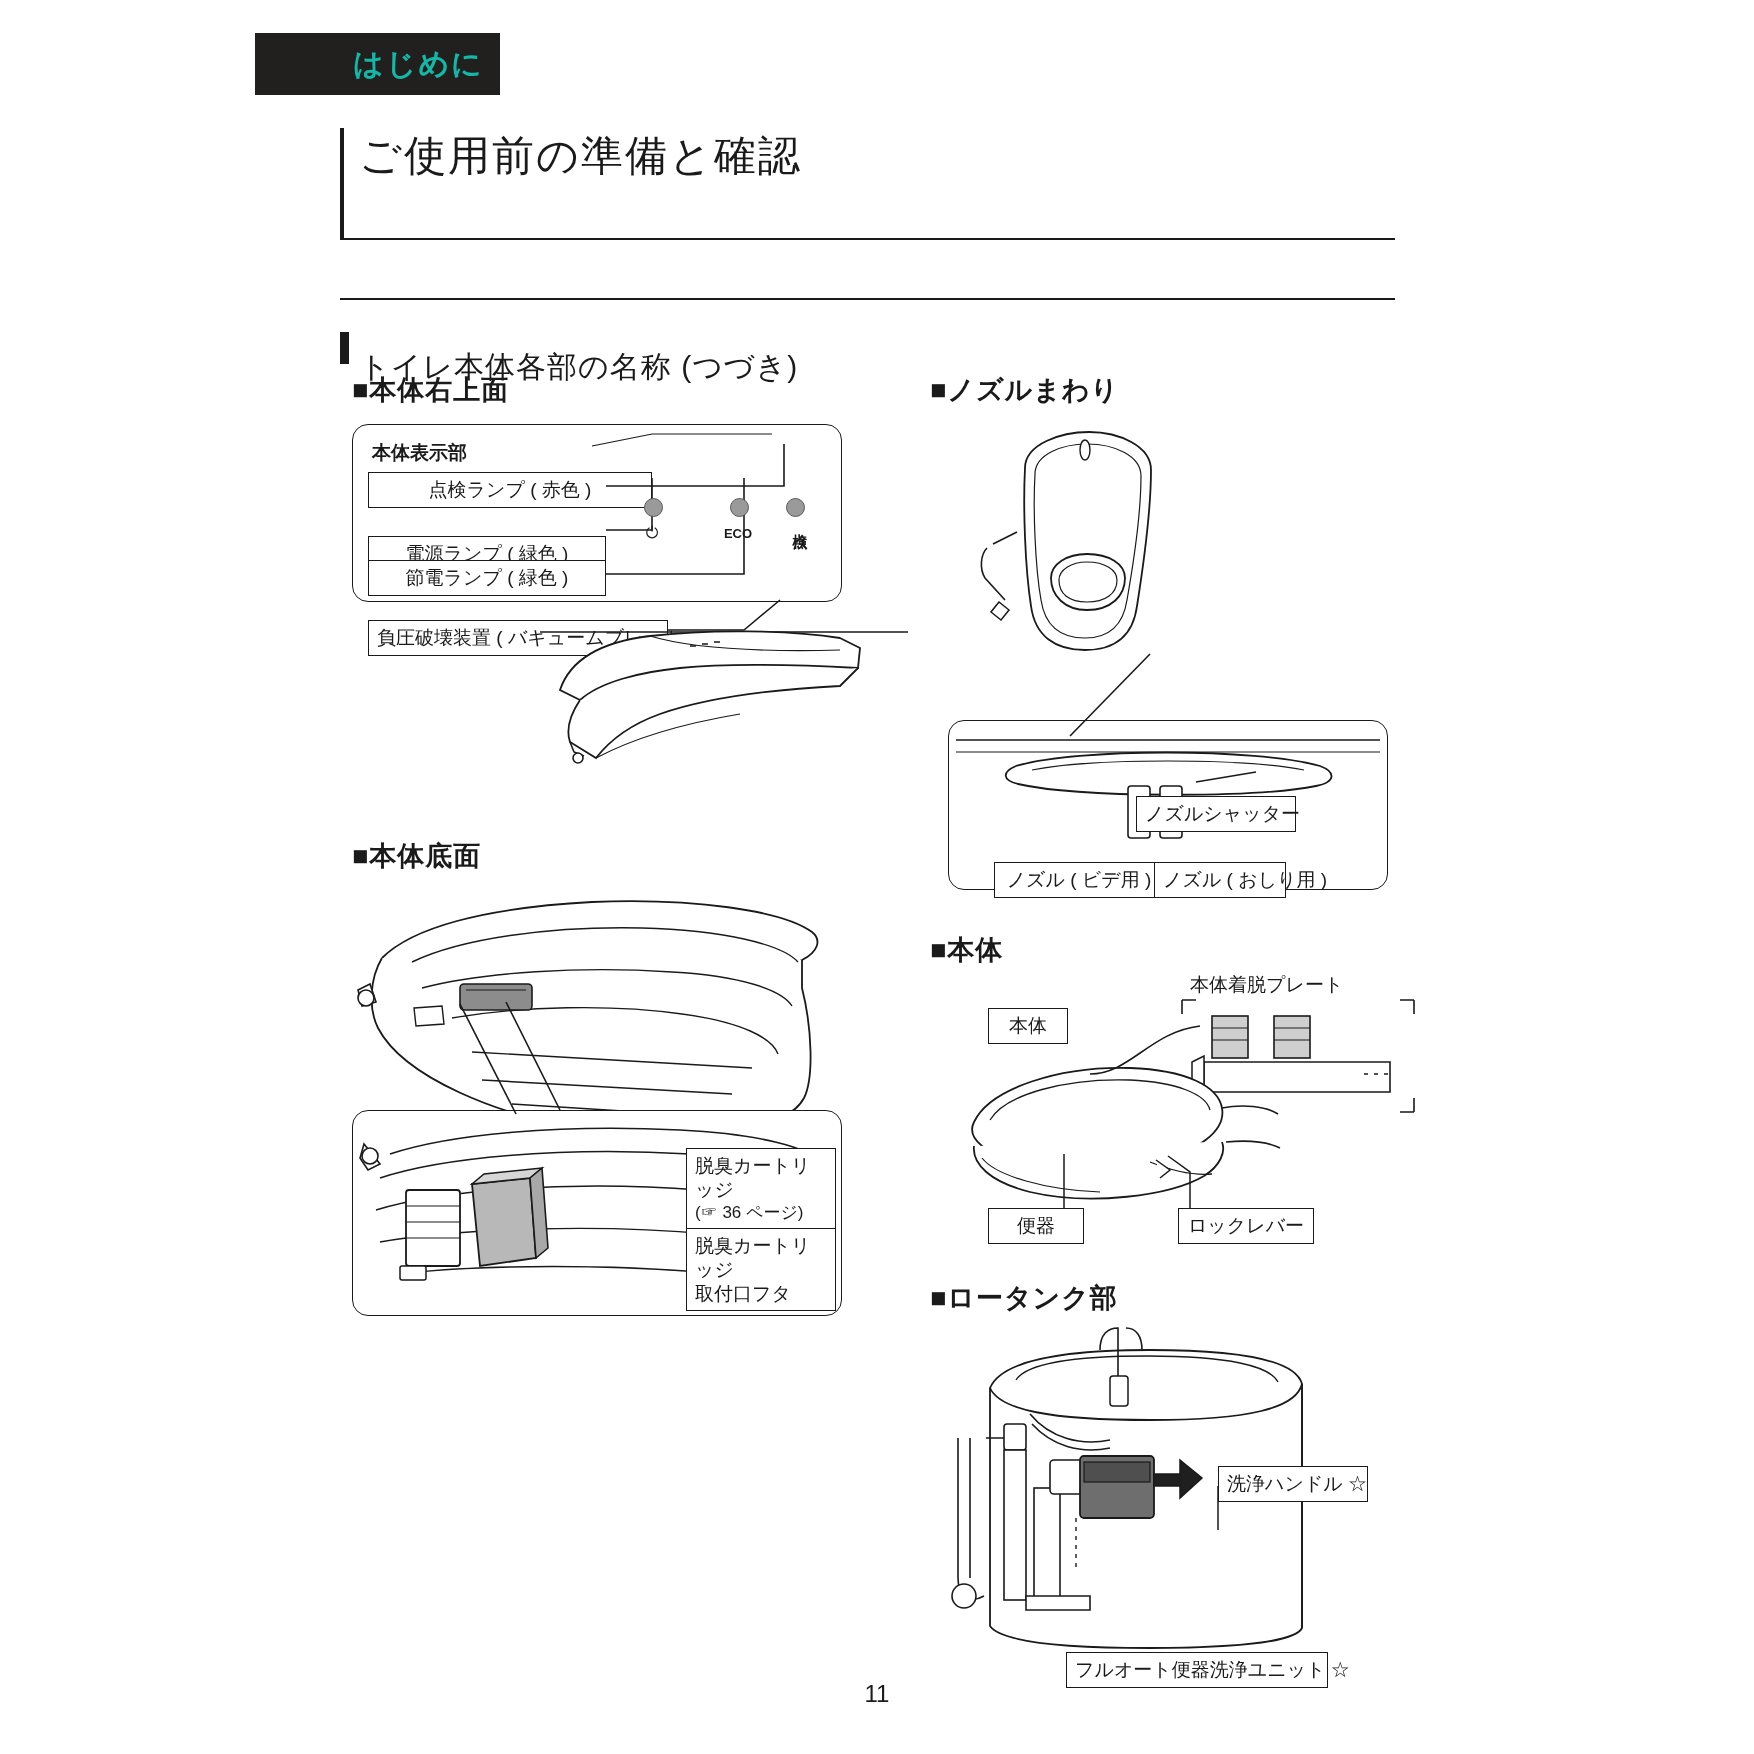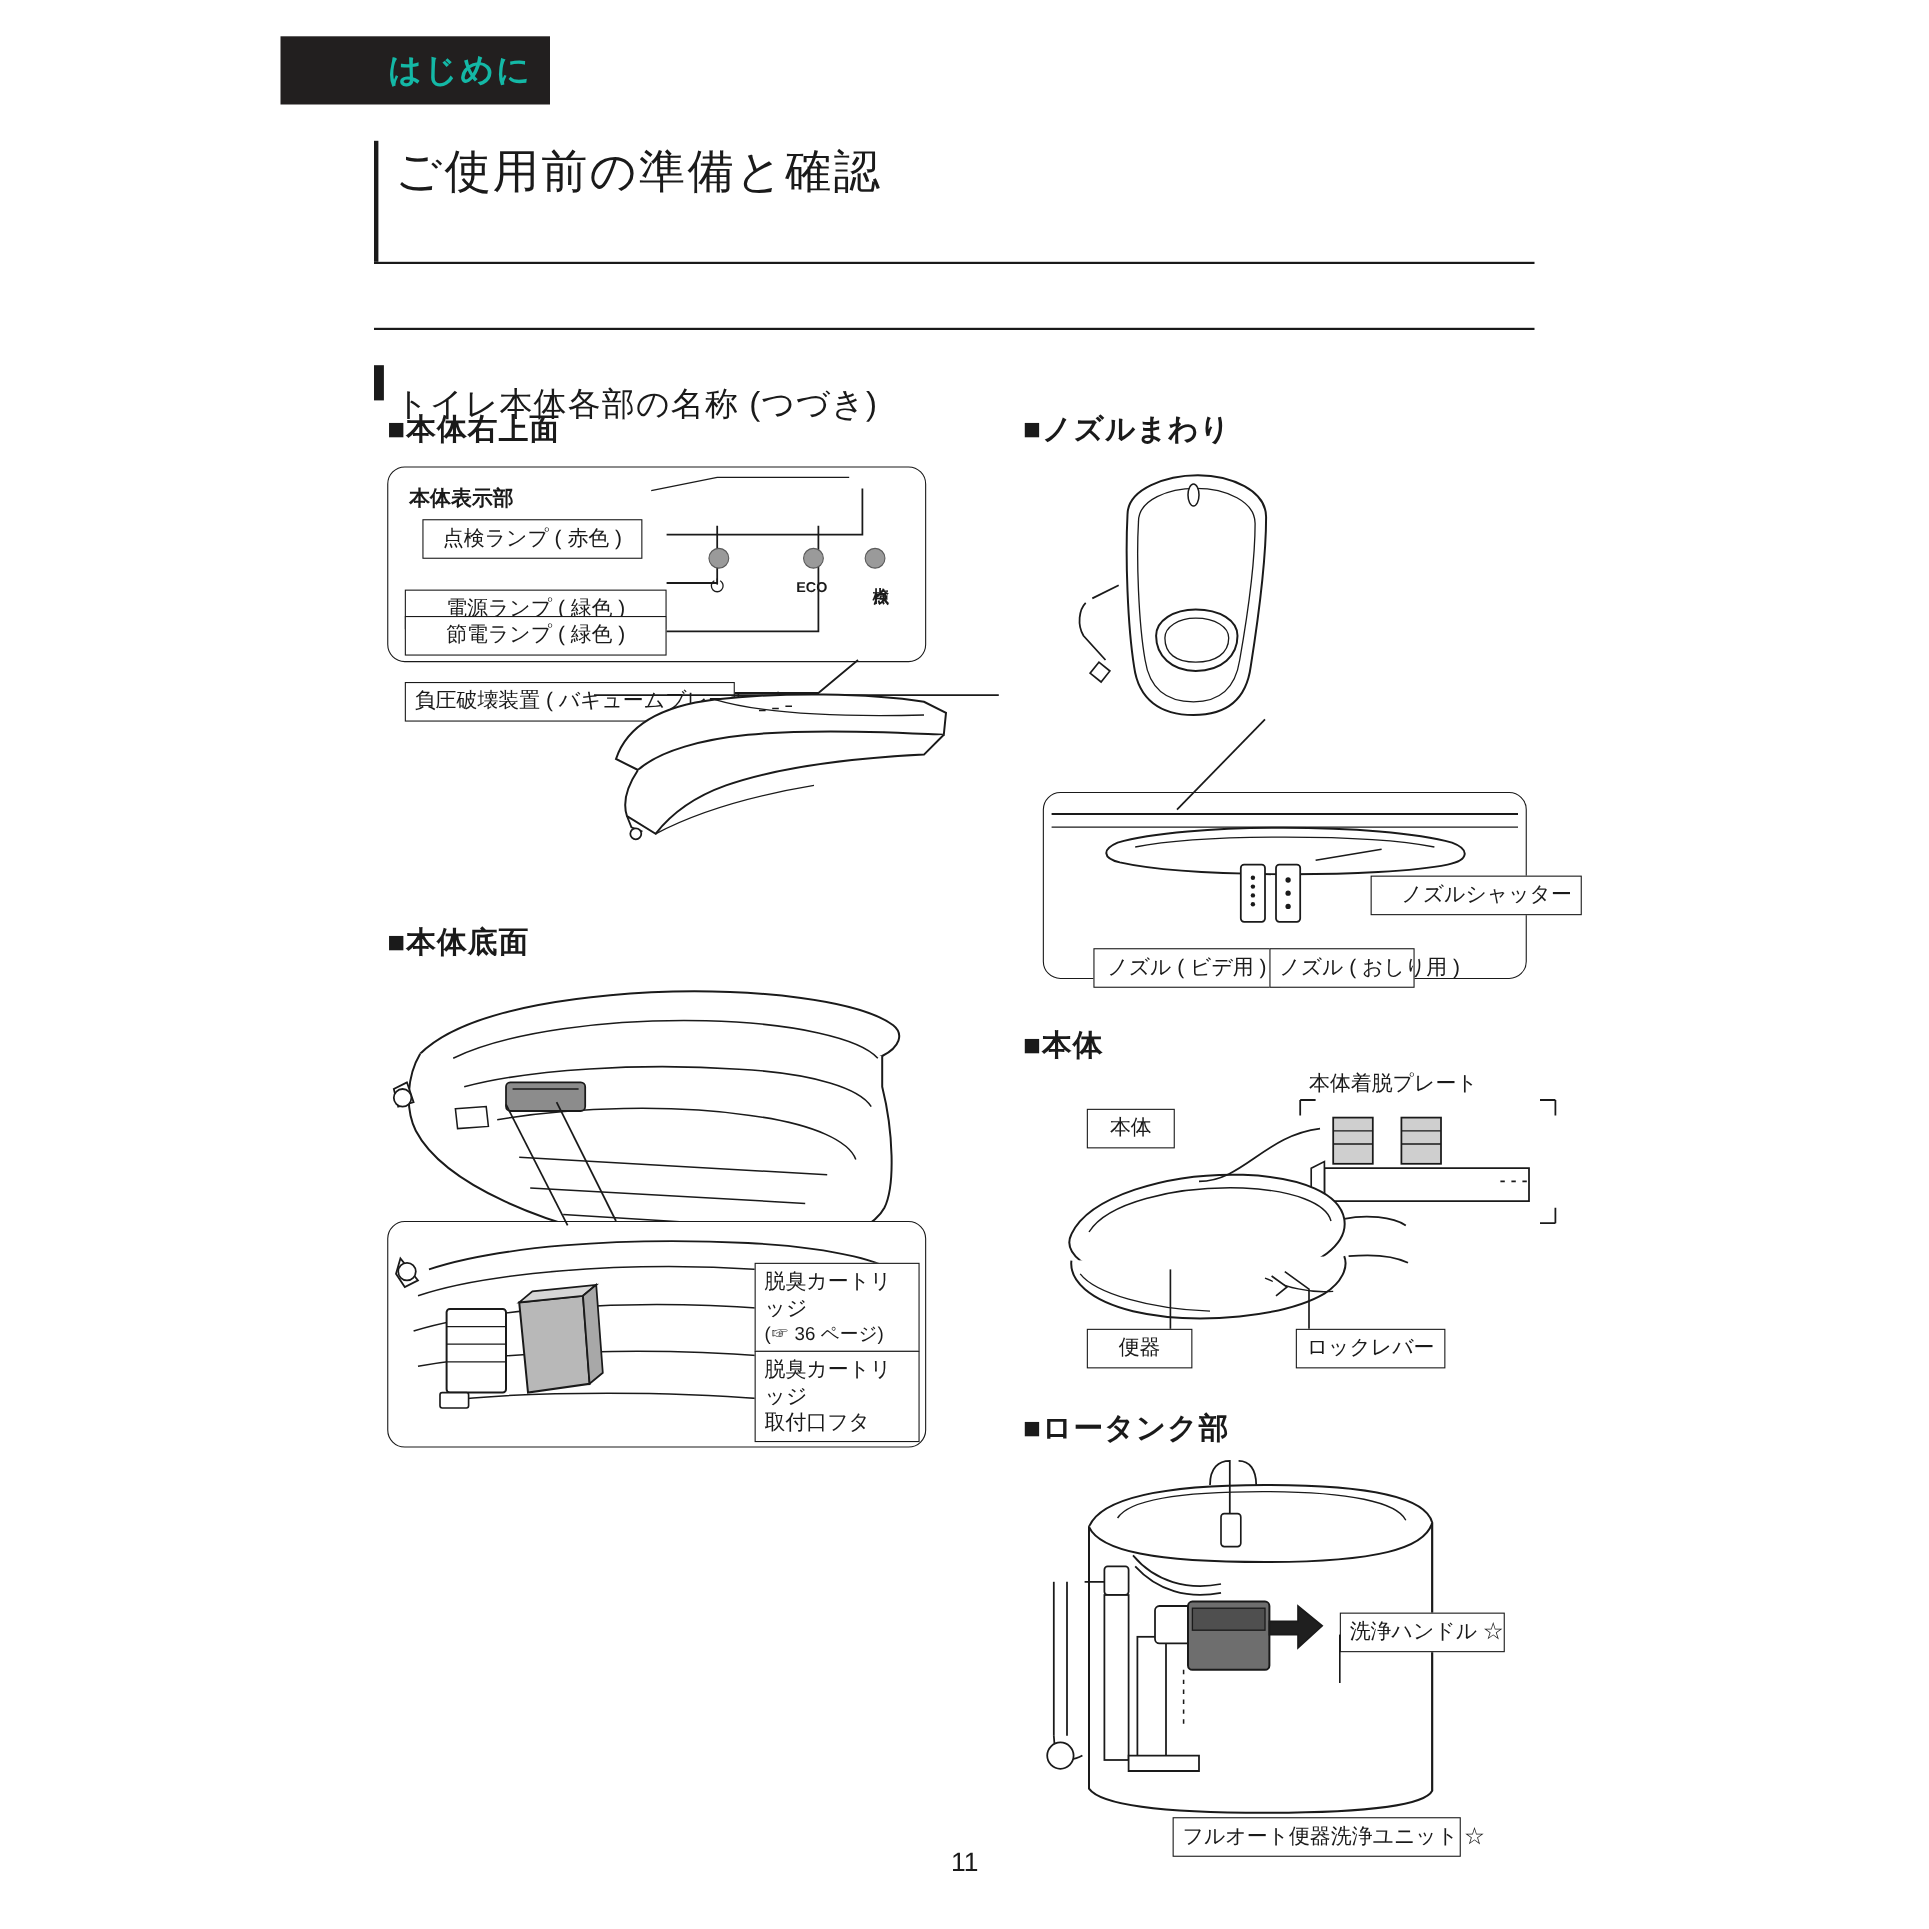--- a/index.html
+++ b/index.html
@@ -187,21 +187,21 @@
     <span class="section-head-text">トイレ本体各部の名称 (つづき)</span>
   </div>
 
   <div class="subhead" style="left:352px; top:372px;">
     <span>■本体右上面</span>
   </div>
 
   <div class="panel" style="left:352px; top:424px; width:490px; height:178px;"></div>
   <div class="plainlbl" style="left:372px; top:440px; font-weight:bold;">本体表示部</div>
 
-  <div class="lbl" style="left:384px; top:472px; width:200px;">点検ランプ ( 赤色 )</div>
+  <div class="lbl" style="left:368px; top:472px; width:284px;">点検ランプ ( 赤色 )</div>
   <div class="lbl" style="left:368px; top:516px; width:238px;margin-top:20px;">電源ランプ ( 緑色 )</div>
   <div class="lbl" style="left:368px; top:560px; width:238px;">節電ランプ ( 緑色 )</div>
 
   <svg class="art" style="left:352px; top:424px;" width="500" height="190">
     <path d="M254,62 L432,62 L432,20" fill="none" stroke="#1a1a1a" stroke-width="1.6"></path>
     <path d="M254,106 L300,106 L300,54" fill="none" stroke="#1a1a1a" stroke-width="1.6"></path>
     <path d="M254,150 L392,150 L392,54" fill="none" stroke="#1a1a1a" stroke-width="1.6"></path>
     <path d="M240,22 L300,10 L420,10" fill="none" stroke="#1a1a1a" stroke-width="1.2"></path>
   </svg>
 
@@ -312,21 +312,21 @@
     <circle cx="215" cy="74" r="2.4" fill="#1a1a1a"></circle>
       <circle cx="215" cy="86" r="2.4" fill="#1a1a1a"></circle>
     <circle cx="215" cy="98" r="2.4" fill="#1a1a1a"></circle>
     <path d="M240,56 L300,46" stroke="#1a1a1a" stroke-width="1.4"></path>
   </svg>
 
   <svg class="art" style="left:1040px; top:650px;" width="160" height="100">
     <path d="M110,4 L30,86" fill="none" stroke="#1a1a1a" stroke-width="1.6"></path>
   </svg>
 
-  <div class="lbl" style="left:1246px; top:796px; width:192px;text-align:right;">ノズルシャッター</div>
+  <div class="lbl" style="left:1136px; top:796px; width:160px;text-align:right;">ノズルシャッター</div>
   <div class="lbl" style="left:994px; top:862px; width:170px;">ノズル ( ビデ用 )</div>
   <div class="lbl" style="left:1154px; top:862px; width:132px;">ノズル ( おしり用 )</div>
 
   <div class="subhead" style="left:930px; top:932px;">
     <span>■本体</span>
   </div>
 
   <div class="plainlbl" style="left:1190px; top:972px; font-size:19px;">本体着脱プレート</div>
 
   <svg class="art" style="left:1178px; top:996px;" width="240" height="120" viewBox="0 0 240 120">

